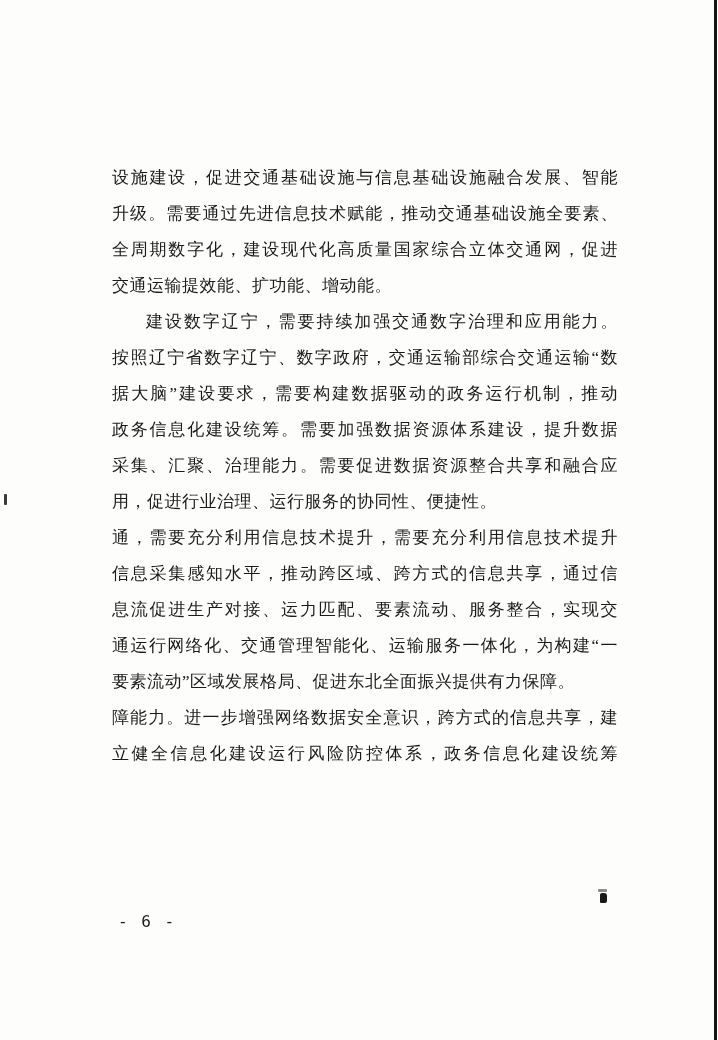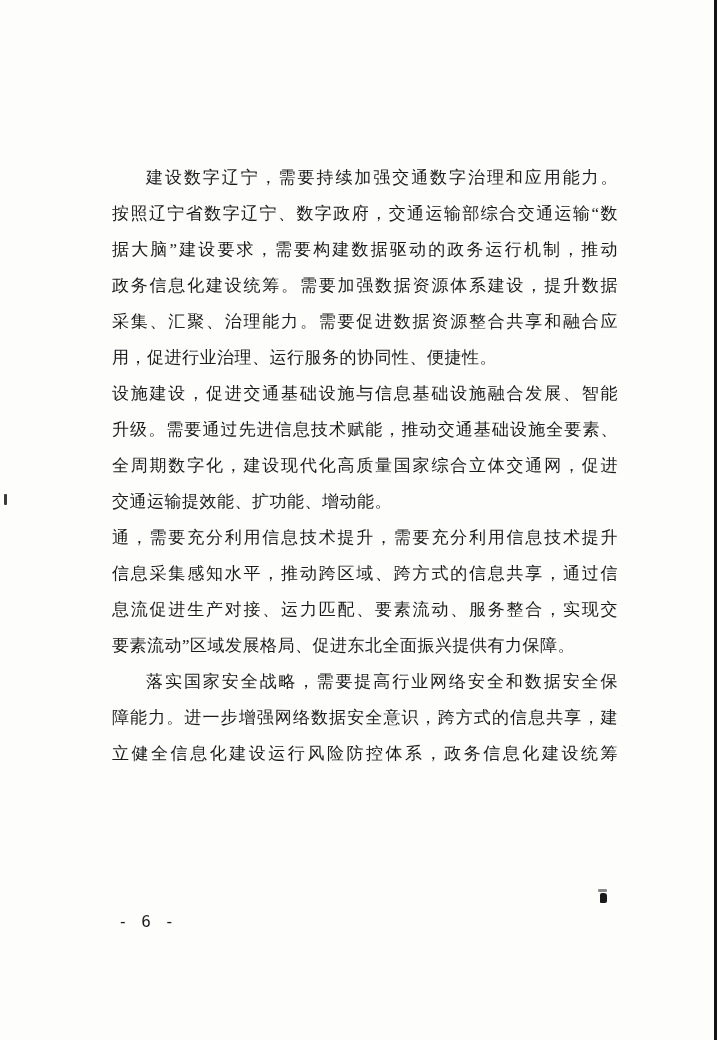--- a/index.html
+++ b/index.html
@@ -89,41 +89,41 @@
     background: #1a1a1a;
     border-radius: 2px 3px 2px 1px;
   }
 </style>
 </head>
 <body>
 
 <div class="page" style="background: rgb(253, 253, 252);">
   <div class="text-block" style="color: rgb(27, 27, 27);">
       <div class="para">
+        <div class="line">设施建设，促进交通基础设施与信息基础设施融合发展、智能</div>
+        <div class="line">升级。需要通过先进信息技术赋能，推动交通基础设施全要素、</div>
+        <div class="line">全周期数字化，建设现代化高质量国家综合立体交通网，促进</div>
+        <div class="line last">交通运输提效能、扩功能、增动能。</div>
+      </div>
+      <div class="para">
         <div class="line indent">建设数字辽宁，需要持续加强交通数字治理和应用能力。</div>
         <div class="line">按照辽宁省数字辽宁、数字政府，交通运输部综合交通运输“数</div>
         <div class="line">据大脑”建设要求，需要构建数据驱动的政务运行机制，推动</div>
         <div class="line">政务信息化建设统筹。需要加强数据资源体系建设，提升数据</div>
         <div class="line">采集、汇聚、治理能力。需要促进数据资源整合共享和融合应</div>
         <div class="line last">用，促进行业治理、运行服务的协同性、便捷性。</div>
       </div>
       <div class="para">
-        <div class="line">设施建设，促进交通基础设施与信息基础设施融合发展、智能</div>
-        <div class="line">升级。需要通过先进信息技术赋能，推动交通基础设施全要素、</div>
-        <div class="line">全周期数字化，建设现代化高质量国家综合立体交通网，促进</div>
-        <div class="line last">交通运输提效能、扩功能、增动能。</div>
-      </div>
-      <div class="para">
         <div class="line">通，需要充分利用信息技术提升，需要充分利用信息技术提升</div>
         <div class="line">信息采集感知水平，推动跨区域、跨方式的信息共享，通过信</div>
         <div class="line">息流促进生产对接、运力匹配、要素流动、服务整合，实现交</div>
+        <div class="line">通运行网络化、交通管理智能化、运输服务一体化，为构建“一</div>
         <div class="line last">要素流动”区域发展格局、促进东北全面振兴提供有力保障。</div>
       </div>
       <div class="para">
-        <div class="line indent">落实国家安全战略，需要提高行业网络安全和数据安全保</div>
         <div class="line">障能力。进一步增强网络数据安全意识，跨方式的信息共享，建</div>
         <div class="line">立健全信息化建设运行风险防控体系，政务信息化建设统筹</div>
       </div>
     </div>
   <div class="page-number">- 6 -</div>
   <div class="speck-left" style="background: rgb(58, 58, 58);"></div>
   <div class="speck-dash"></div>
   <div class="speck-blob" style="background: rgb(26, 26, 26);"></div>
   <div class="edge-line" style="background: rgb(20, 20, 20);"></div>
 </div>

